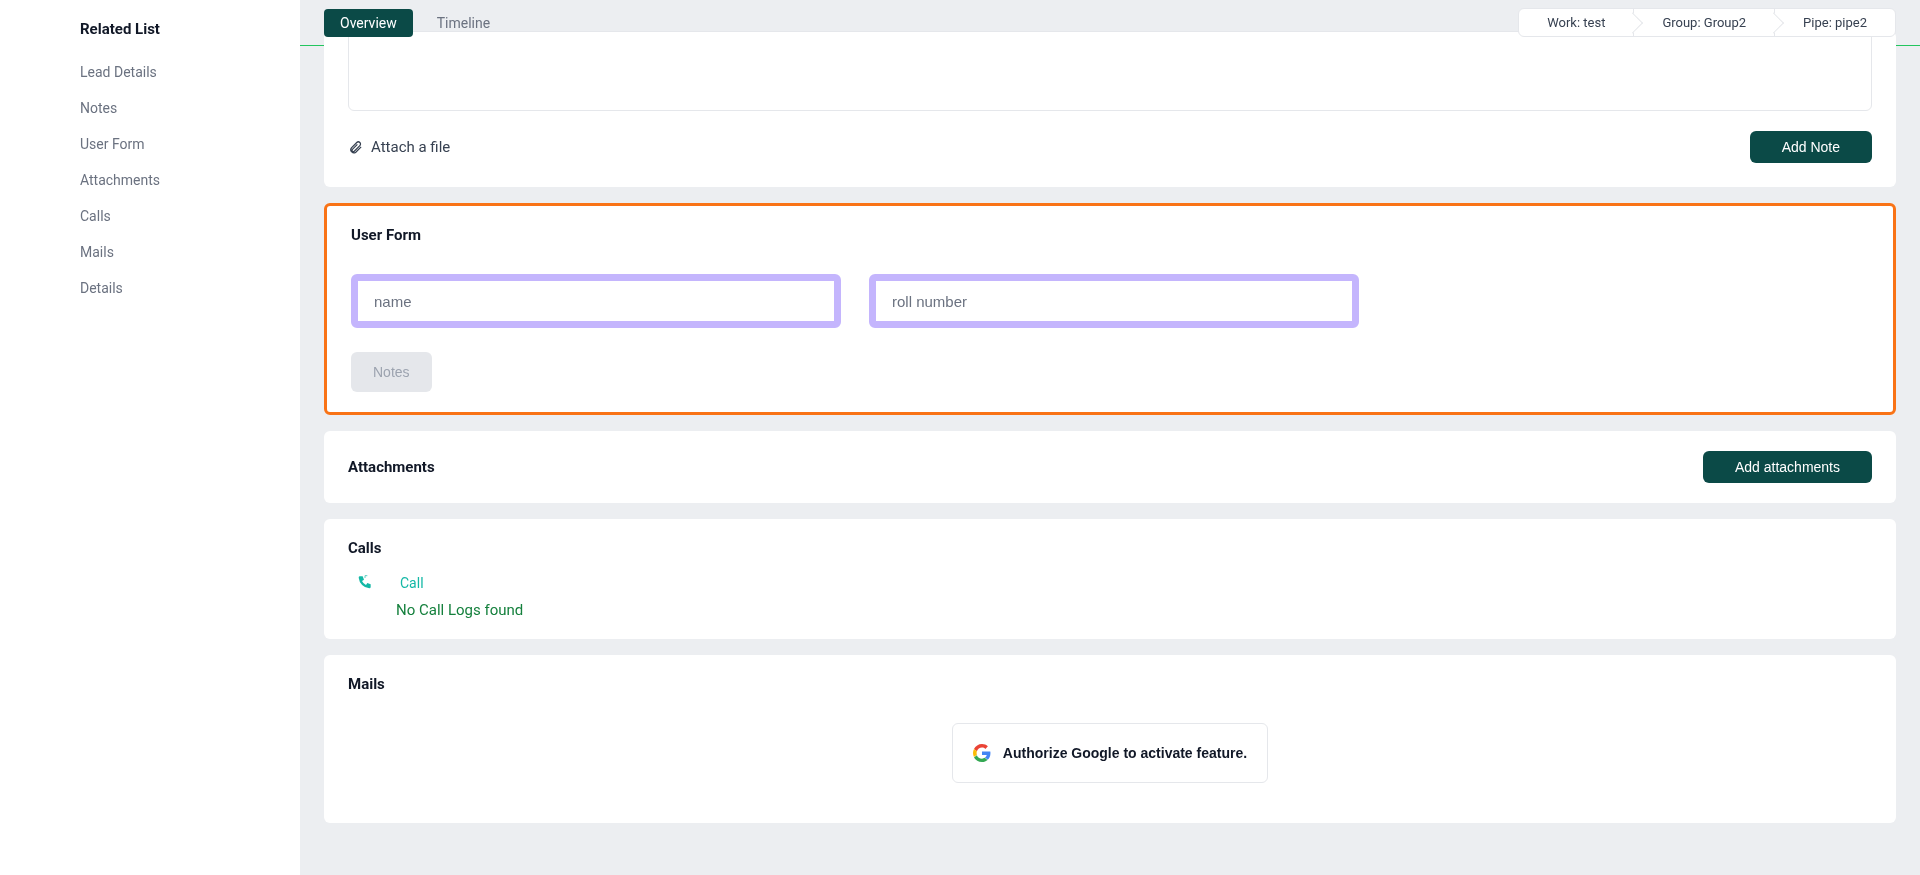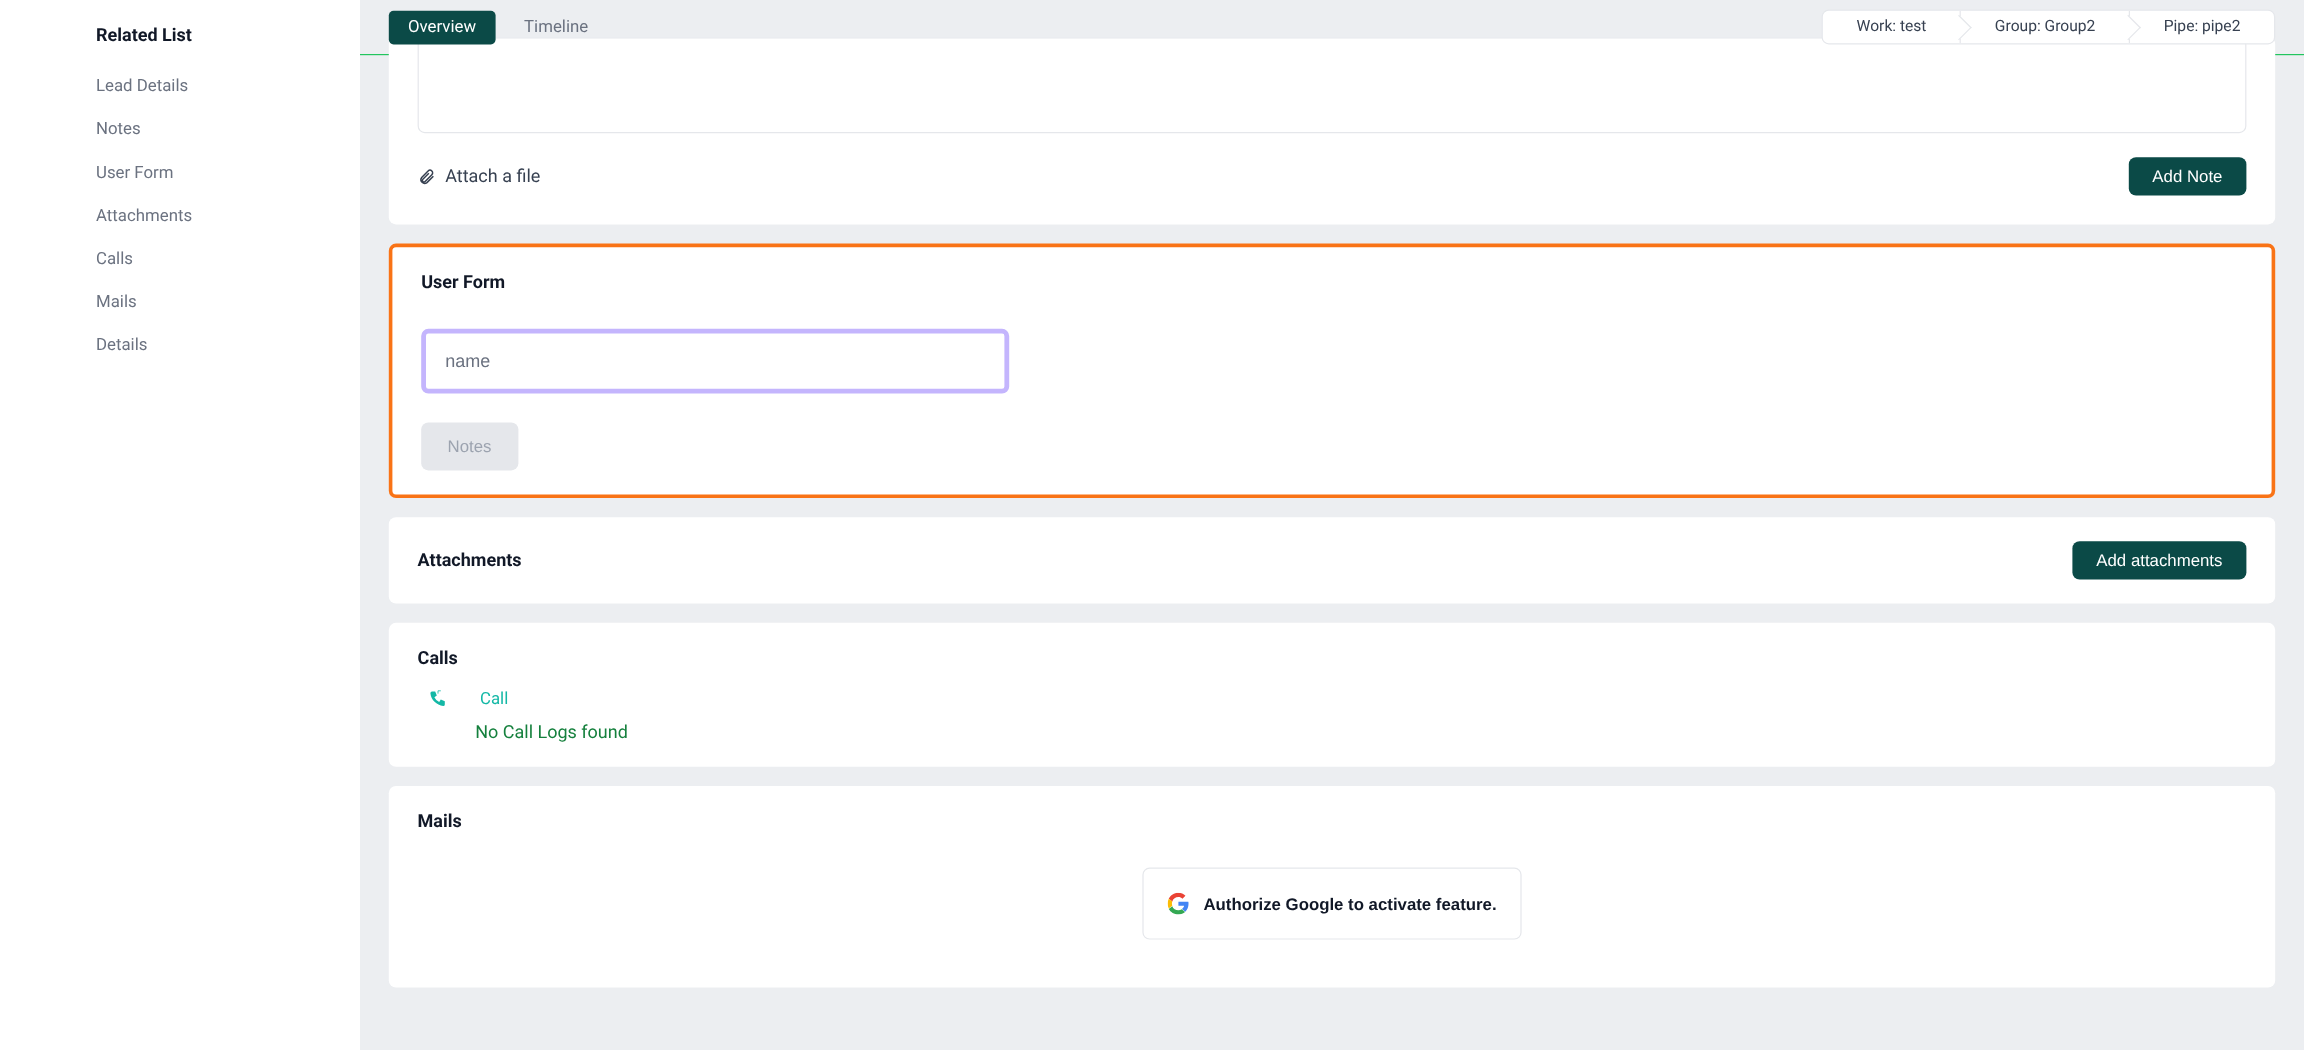--- a/index.html
+++ b/index.html
@@ -136,21 +136,21 @@
       align-items: center;
       gap: 8px;
       font-size: 15px;
       color: #374151;
       cursor: pointer;
     }
     .btn-dark {
       background: #0b4a47;
       color: #fff;
       border: none;
-      padding: 8px 20px;
+      padding: 8px 32px;
       border-radius: 6px;
       font-size: 14px;
       cursor: pointer;
     }
     .highlighted {
       border: 3px solid #f97316;
       border-radius: 6px;
     }
     .card-title {
       font-weight: 700;
@@ -163,21 +163,21 @@
       align-items: center;
     }
     .form-row {
       display: flex;
       gap: 28px;
       margin-top: 30px;
     }
     .form-input {
       width: 490px;
       height: 54px;
-      border: 4px solid #c4b5fd;
+      border: 7px solid #c4b5fd;
       border-radius: 6px;
       padding: 0 16px;
       font-size: 15px;
       color: #374151;
       outline: none;
     }
     .form-input::placeholder { color: #6b7280; }
     .btn-disabled {
       background: #e5e7eb;
       color: #9ca3af;
@@ -279,20 +279,21 @@
           <span>Attach a file</span>
         </div>
         <button class="btn-dark">Add Note</button>
       </div>
     </div>
 
     <div class="card highlighted">
       <div class="card-title">User Form</div>
       <div class="form-row">
         <input class="form-input" placeholder="name" style="">
+        <input class="form-input" placeholder="roll number" style="">
       </div>
       <button class="btn-disabled">Notes</button>
     </div>
 
     <div class="card">
       <div class="card-header">
         <div class="card-title">Attachments</div>
         <button class="btn-dark">Add attachments</button>
       </div>
     </div>

